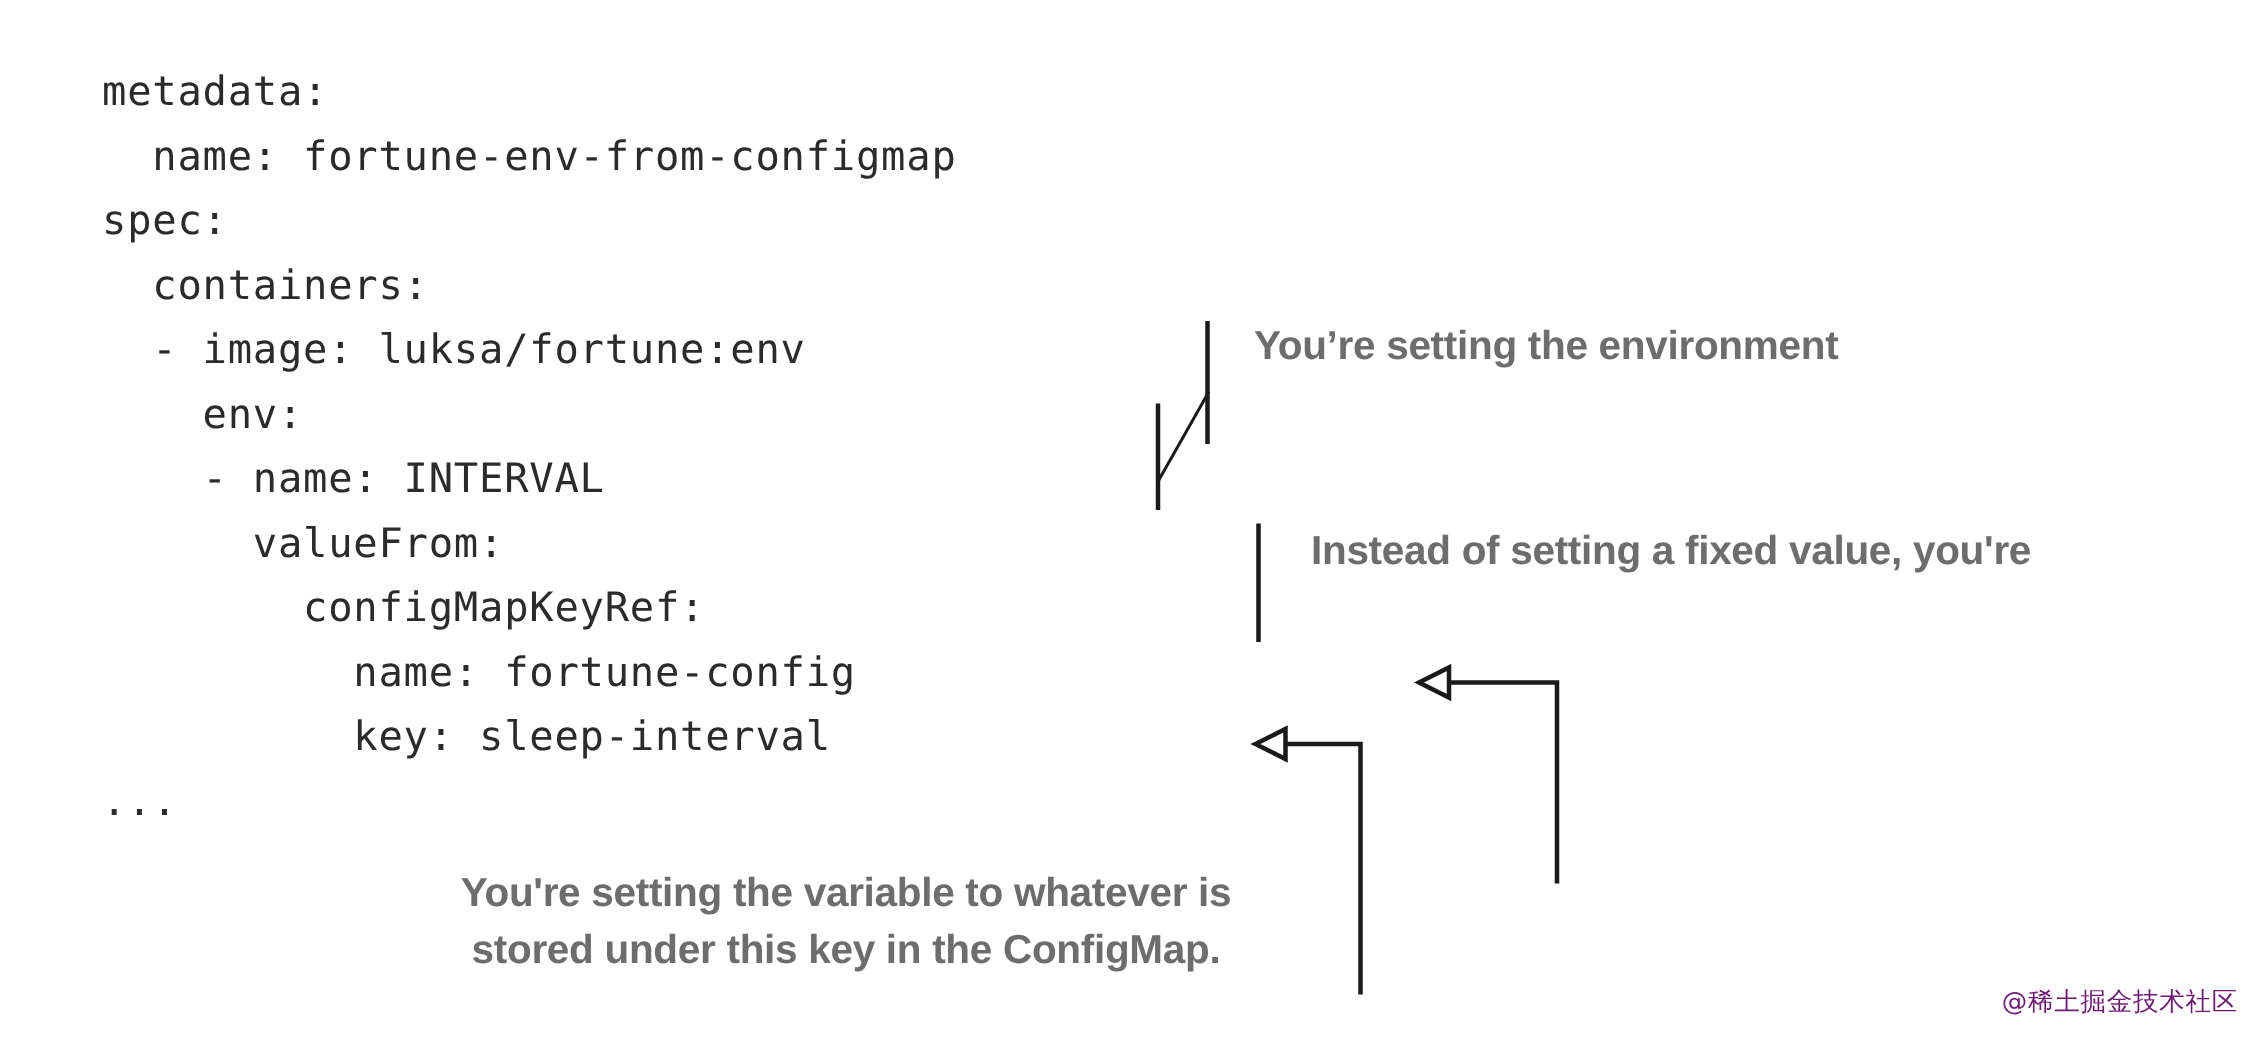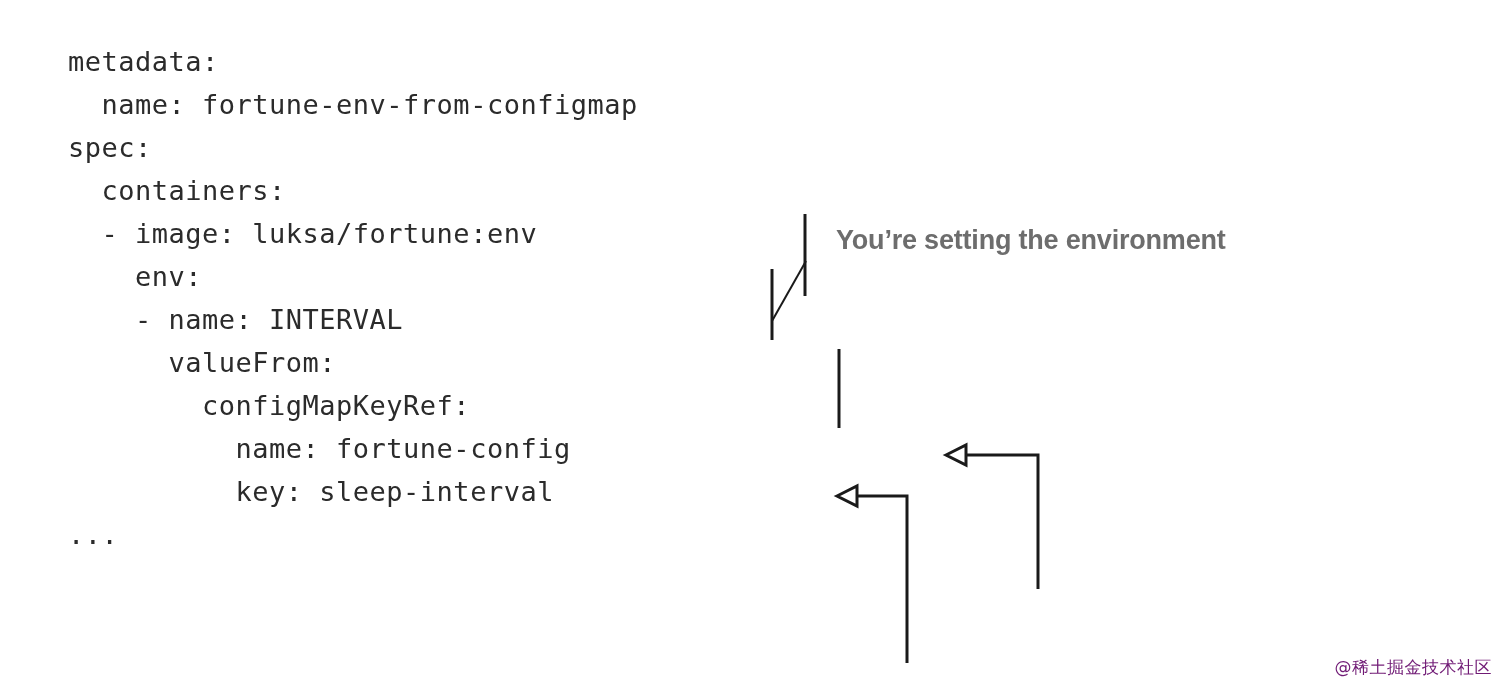--- a/index.html
+++ b/index.html
@@ -40,21 +40,20 @@
 
   
   .callout {
     position: absolute;
     color: #6d6d6d;
     font-family: "Liberation Sans", sans-serif;
     font-weight: bold;
     font-size: 27px;
     line-height: 1.42;
     letter-spacing: -0.2px;
-    margin-top: 10px;
   }
   .callout .cl {
     display: block;
     white-space: nowrap;
   }
 
   #callout-interval {
     left: 836px;
     top: 211px;
     width: 520px;
@@ -118,19 +117,24 @@
 
     <polyline points="851,496 907,496 907,663" fill="none" stroke="#1a1a1a" stroke-width="3"></polyline>
     <polygon points="837,496 857,486 857,506" fill="#ffffff" stroke="#1a1a1a" stroke-width="3" stroke-linejoin="miter"></polygon>
   </svg>
 
   <div class="callout" id="callout-interval">
     <span class="cl">You’re setting the environment</span>
   </div>
 
   <div class="callout" id="callout-instead">
+    <span class="cl">Instead of setting a fixed value, you're</span>
   </div>
 
 
+  <div class="callout" id="callout-key">
+    <span class="cl">You're setting the variable to whatever is</span>
+    <span class="cl">stored under this key in the ConfigMap.</span>
+  </div>
 
   <div id="watermark">@稀土掘金技术社区</div>
 
 </div>
 
 </body></html>

